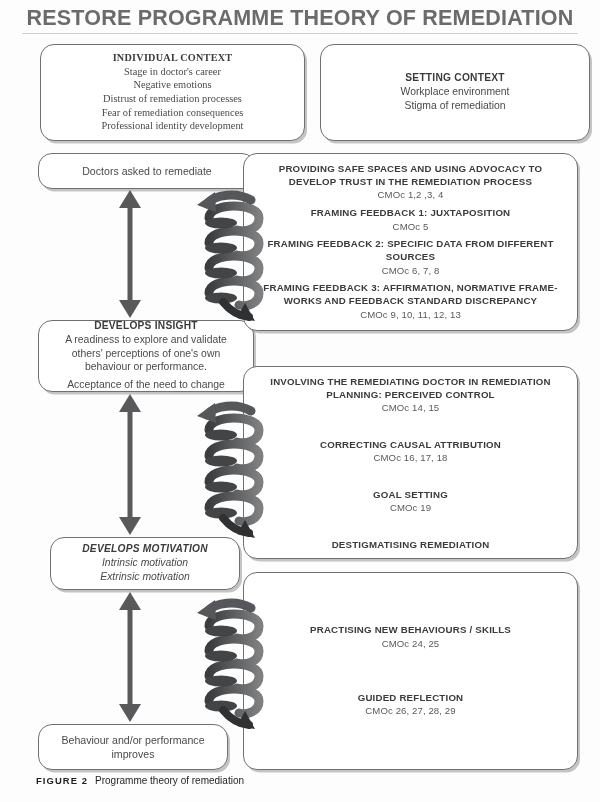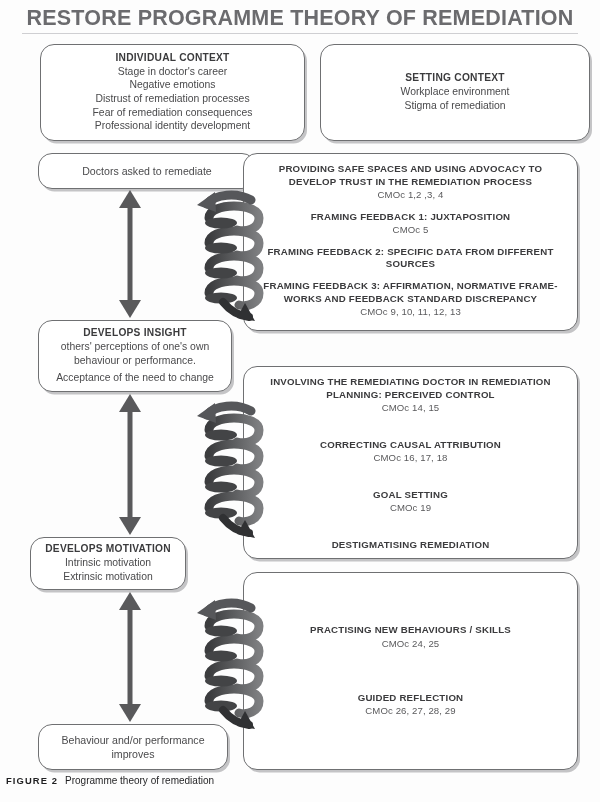--- a/index.html
+++ b/index.html
@@ -53,61 +53,62 @@
   
   .dbl-arrow{position:absolute;}
   .dbl-arrow svg{display:block;}
 
   
   .spiral{position:absolute;}
   .spiral svg{display:block;}
 
   
   #caption{
-    position:absolute;left:6px;top:775px;font-size:9.6px;color:#1f1f21;
+    position:absolute;left:36px;top:775px;font-size:9.6px;color:#1f1f21;
     white-space:nowrap;
   }
   #caption .fig{font-weight:bold;letter-spacing:1.1px;font-size:9.4px;}
   #caption .cap{margin-left:7px;font-size:10px;}
 </style>
 </head>
 <body>
 
 <div id="page">
 
   <div id="title">RESTORE PROGRAMME THEORY OF REMEDIATION</div>
   <div id="title-rule"></div>
 
-  <div class="box" style="left:40px;top:44px;width:265px;height:97px;">
+  <div class="box" style="left:40px;top:44px;width:265px;height:97px;font-family:Liberation Serif, serif;">
     <div class="hdr">INDIVIDUAL CONTEXT</div>
     <div class="ln">Stage in doctor's career</div>
     <div class="ln">Negative emotions</div>
     <div class="ln">Distrust of remediation processes</div>
     <div class="ln">Fear of remediation consequences</div>
     <div class="ln">Professional identity development</div>
   </div>
 
   <div class="box" style="left:320px;top:44px;width:270px;height:97px;">
     <div class="hdr">SETTING CONTEXT</div>
     <div class="ln">Workplace environment</div>
     <div class="ln">Stigma of remediation</div>
   </div>
 
   <div class="box" style="left:38px;top:153px;width:218px;height:36px;">
     <div class="plain">Doctors asked to remediate</div>
   </div>
 
-  <div class="box" style="left:38px;top:320px;width:194px;height:72px;">
+  <div class="box" style="left:38px;top:320px;width:216px;height:72px;">
     <div class="hdr">DEVELOPS INSIGHT</div>
+    <div class="ln">A readiness to explore and validate</div>
     <div class="ln">others' perceptions of one's own</div>
     <div class="ln">behaviour or performance.</div>
     <div class="ln" style="margin-top:4px;">Acceptance of the need to change</div>
   </div>
 
-  <div class="box" style="left:30px;top:537px;width:156px;height:53px;">
+  <div class="box" style="left:50px;top:537px;width:190px;height:53px;font-style:italic;">
     <div class="hdr">DEVELOPS MOTIVATION</div>
     <div class="ln">Intrinsic motivation</div>
     <div class="ln">Extrinsic motivation</div>
   </div>
 
   <div class="box" style="left:38px;top:724px;width:190px;height:46px;align-items:center;">
     <div class="plain">Behaviour and/or performance</div>
     <div class="plain">improves</div>
   </div>
 
@@ -117,20 +118,21 @@
       <div class="cmo-code">CMOc 1,2 ,3, 4</div>
     </div>
     <div class="cmo-gap"></div>
     <div class="cmo-item">
       <div class="cmo-title">FRAMING FEEDBACK 1: JUXTAPOSITION</div>
       <div class="cmo-code">CMOc 5</div>
     </div>
     <div class="cmo-gap"></div>
     <div class="cmo-item">
       <div class="cmo-title">FRAMING FEEDBACK 2: SPECIFIC DATA FROM DIFFERENT SOURCES</div>
+      <div class="cmo-code">CMOc 6, 7, 8</div>
     </div>
     <div class="cmo-gap"></div>
     <div class="cmo-item">
       <div class="cmo-title">FRAMING FEEDBACK 3: AFFIRMATION, NORMATIVE FRAME-WORKS AND FEEDBACK STANDARD DISCREPANCY</div>
       <div class="cmo-code">CMOc 9, 10, 11, 12, 13</div>
     </div>
   </div>
 
   <div class="box cmobox" style="left:243px;top:366px;width:335px;height:193px;gap:12px;">
     <div class="cmo-item">

